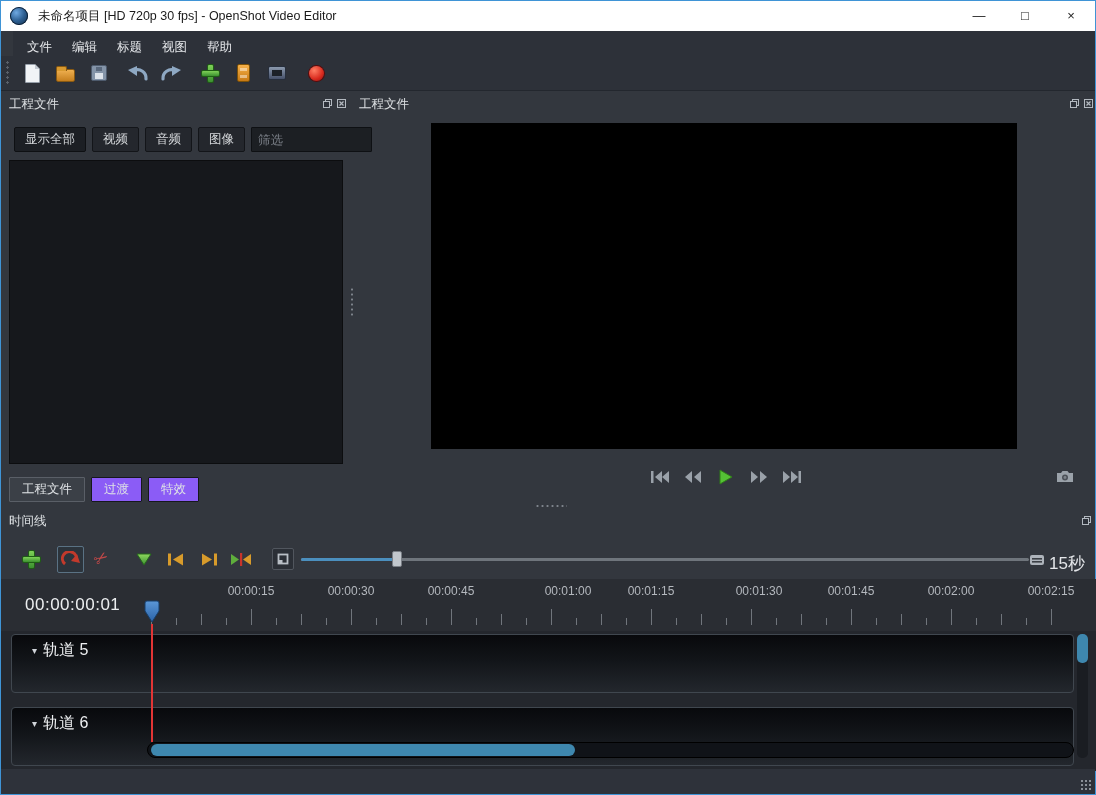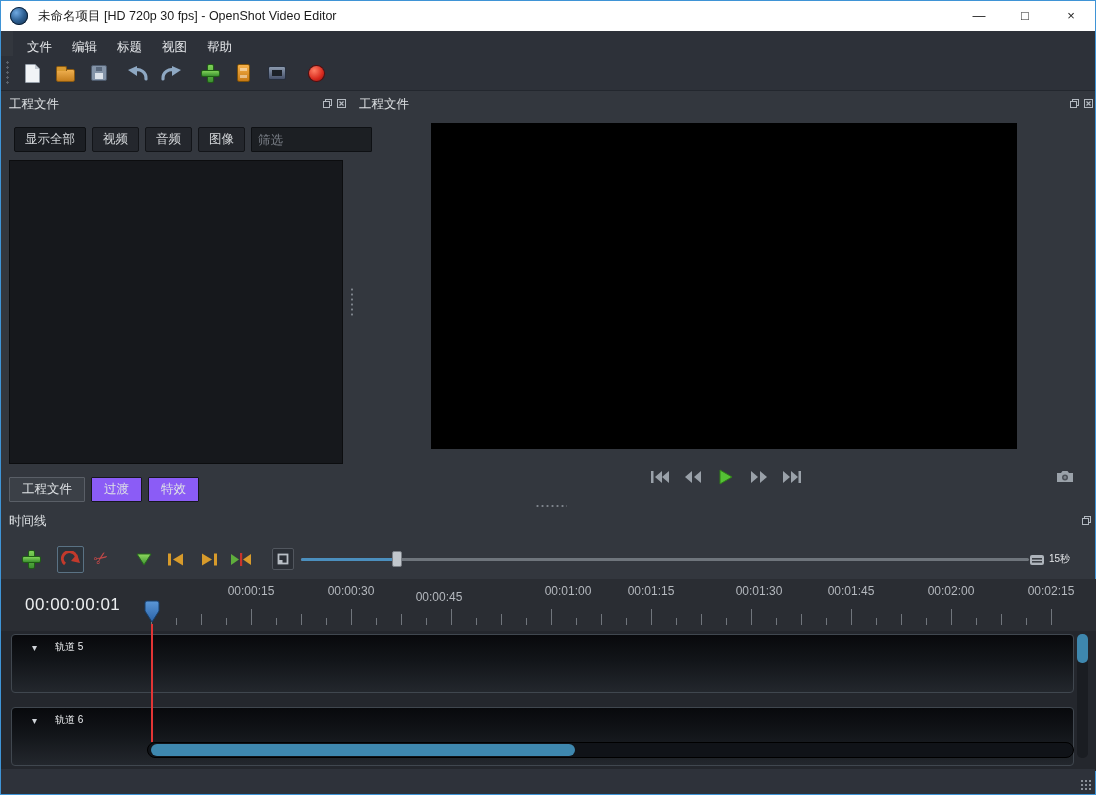--- a/index.html
+++ b/index.html
@@ -69,35 +69,35 @@
     background-image:radial-gradient(circle,#7d838b 1px,transparent 1.2px); background-size:5px 4px; }
 
   
   .tl-tool { position:absolute; }
   .snap-btn { left:56px; top:545px; width:27px; height:27px; border:1px solid #5a7284; border-radius:2px; background:#2c343c; display:flex; align-items:center; justify-content:center; }
   .scissors { left:93px; top:547px; font-size:17px; color:#c04848; transform:rotate(-35deg); }
   .fit-btn { left:271px; top:547px; width:22px; height:22px; border:1px solid #51565e; border-radius:2px; background:#2b2f36; display:flex; align-items:center; justify-content:center; }
   .zoom-groove { left:300px; top:557px; width:728px; height:3px; background:#6f757c; border-radius:2px; }
   .zoom-fill { left:300px; top:557px; width:93px; height:3px; background:#4b8fbe; border-radius:2px; }
   .zoom-handle { left:391px; top:550px; width:10px; height:16px; background:#c2c7cd; border:1px solid #7a7f86; border-radius:2px; }
-  .zoom-label { left:1048px; top:551px; font-size:10px; color:#e4e6e9; }
+  .zoom-label { left:1048px; top:551px; font-size:17px; color:#e4e6e9; }
 
   
   .tl-body { position:absolute; left:0; top:578px; width:1096px; height:192px; background:#24272d; }
   .ruler-strip { position:absolute; left:0; top:578px; width:1096px; height:52px; background:#2a2d33; }
   .current-time { position:absolute; left:24px; top:594px; font-size:17px; color:#eceef0; letter-spacing:.5px; }
   .ruler-label { position:absolute; top:583px; transform:translateX(-50%); font-size:12px; color:#b4b8be; white-space:nowrap; }
   .tick { position:absolute; width:1px; background:#70757c; }
   .playhead { position:absolute; left:143px; top:599px; z-index:6; }
   .redline { position:absolute; left:150px; top:623px; width:2px; height:118px; background:#e23535; z-index:5; }
   .track { position:absolute; left:10px; width:1063px; height:59px; border:1px solid #40474f; border-radius:4px;
     background:linear-gradient(180deg,#08090c 0%,#121519 45%,#23272d 100%); z-index:1; }
   .track-label { position:absolute; left:20px; top:5px; display:flex; align-items:center; gap:6px; }
   .track-arrow { font-size:10px; color:#d0d4d9; }
-  .track-name { font-size:10px; color:#edeff1;margin-left:12px; }
+  .track-name { font-size:16px; color:#edeff1; }
   .hscroll { position:absolute; left:146px; top:741px; width:927px; height:16px; background:#101318; border:1px solid #000; border-radius:8px; z-index:7; }
   .hthumb { position:absolute; left:150px; top:743px; width:424px; height:12px; background:#3e87ae; border-radius:6px; z-index:8; }
   .vtrack { position:absolute; left:1076px; top:633px; width:11px; height:124px; background:#1a1d22; border-radius:5px; z-index:7; }
   .vthumb { position:absolute; left:1076px; top:633px; width:11px; height:29px; background:#3e87ae; border-radius:5px; z-index:8; }
 
   
   .statusbar { position:absolute; left:0; right:0; bottom:0; height:25px; background:#2e323a; }
   .resize-grip { position:absolute; right:3px; bottom:3px; width:12px; height:12px;
     background-image:radial-gradient(circle,#8a9098 1px,transparent 1.2px); background-size:4px 4px; }
 </style>
@@ -311,21 +311,21 @@
       </svg>
   </div>
   <span class="tl-tool zoom-label">15秒</span>
 
   <div class="tl-body"></div>
   <div class="ruler-strip"></div>
   <span class="current-time">00:00:00:01</span>
   <div id="ruler-labels">
       <span class="ruler-label" style="left: 250px;">00:00:15</span>
       <span class="ruler-label" style="left: 350px;">00:00:30</span>
-      <span class="ruler-label" style="left: 438px; margin-top: 6px;">00:00:45</span>
+      <span class="ruler-label" style="left: 450px;">00:00:45</span>
       <span class="ruler-label" style="left: 550px; margin-left: 17px;">00:01:00</span>
       <span class="ruler-label" style="left: 650px;">00:01:15</span>
       <span class="ruler-label" style="left: 750px; margin-left: 8px;">00:01:30</span>
       <span class="ruler-label" style="left: 850px;">00:01:45</span>
       <span class="ruler-label" style="left: 950px;">00:02:00</span>
       <span class="ruler-label" style="left: 1050px;">00:02:15</span>
     </div>
   <div id="ruler-ticks">
       <div class="tick" style="left: 150px; top: 608px; height: 16px;"></div>
       <div class="tick" style="left: 175px; top: 617px; height: 7px;"></div>

